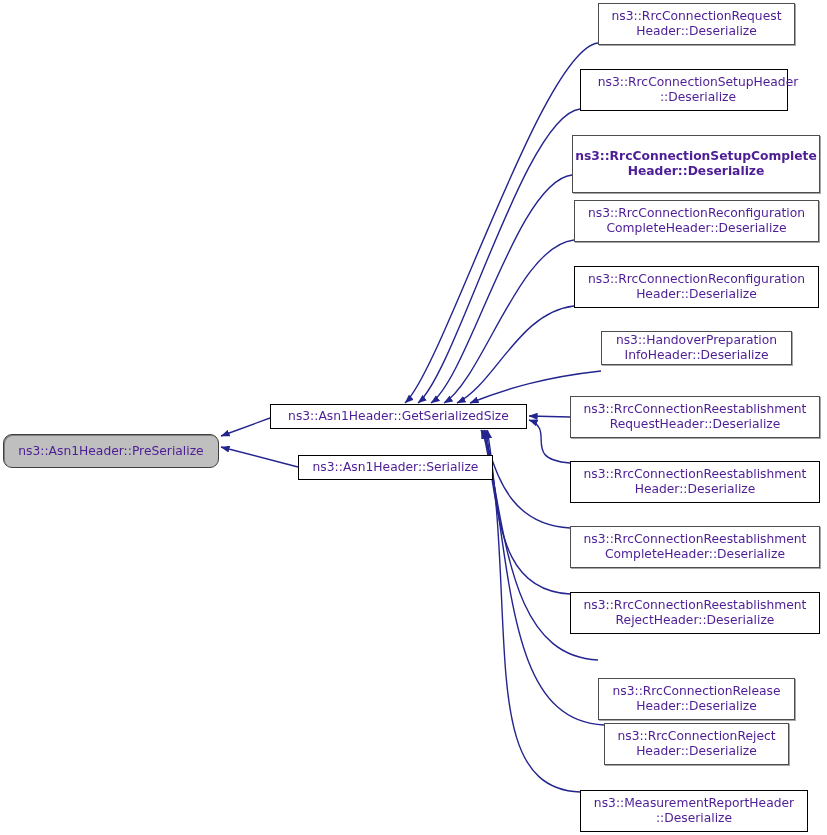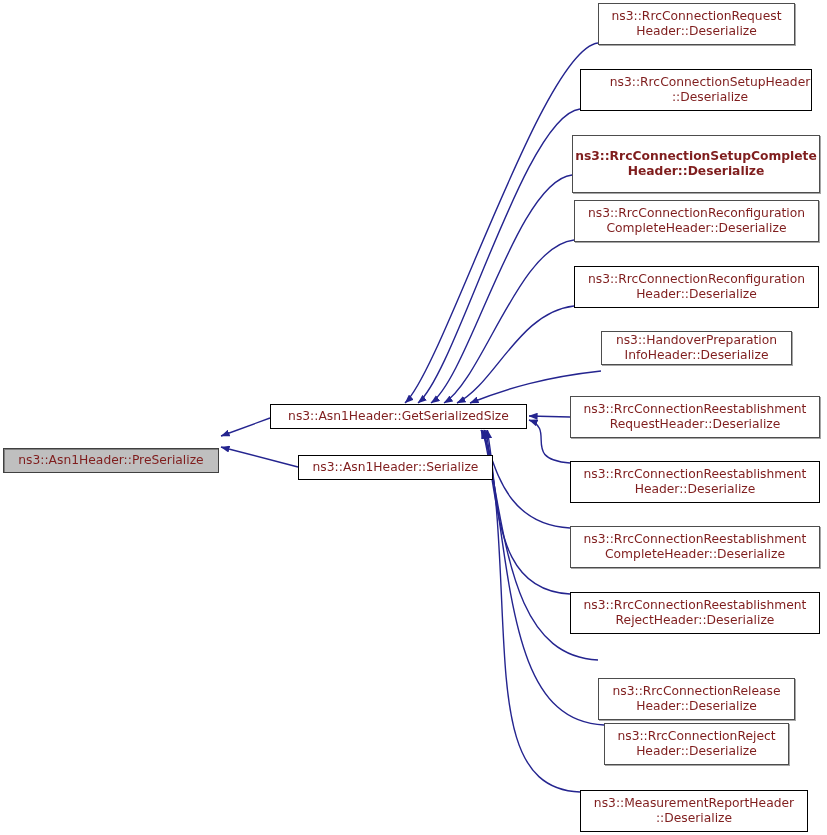--- a/index.html
+++ b/index.html
@@ -30,21 +30,21 @@
     position: absolute;
     box-sizing: border-box;
     background: #ffffff;
     border: 1px solid #000000;
     display: flex;
     align-items: center;
     justify-content: center;
     text-align: center;
     font-size: 12.3px;
     line-height: 14.6px;
-    color: #7f1d1d;
+    color: #4c1d95;
     letter-spacing: 0px;
     white-space: pre-line;
     z-index: 5;
   }
   .node.highlight {
     background: #bfbfbf;
     border: 1px solid #404040;
     box-shadow: 1px 1px 0 #808080 inset;
   }
   .node.thick {
@@ -79,36 +79,36 @@
         <path d="M 570 417 L 529 416" marker-end="url(#arrowhead)"></path>
         <path d="M 570 463 C 520 459, 557 430, 529 420" marker-end="url(#arrowhead)"></path>
         <path d="M 570 528 C 500 524, 495 458, 481 430" marker-end="url(#arrowhead)"></path>
         <path d="M 570 594 C 492 590, 500.6 500, 482.6 430" marker-end="url(#arrowhead)"></path>
         <path d="M 598 660 C 512 656, 506.2 542, 484.2 430" marker-end="url(#arrowhead)"></path>
         <path d="M 604 725 C 510 721, 511.8 583, 485.8 430" marker-end="url(#arrowhead)"></path>
         <path d="M 580 792 C 478 788, 517.4 626, 487.4 430" marker-end="url(#arrowhead)"></path>
       </g>
   </svg>
 
-  <div class="node highlight" id="node-preserialize" style="left: 3px; top: 448px; width: 216px; height: 25px;">
+  <div class="node highlight" id="node-preserialize" style="left: 3px; top: 434px; width: 216px; height: 34px; border-radius: 9px;">
     <span class="node-label">ns3::Asn1Header::PreSerialize</span>
   </div>
 
   <div class="node" id="node-getserializedsize" style="left: 270px; top: 404px; width: 257px; height: 25px; text-align: center;">
     <span class="node-label">ns3::Asn1Header::GetSerializedSize</span>
   </div>
 
   <div class="node" id="node-serialize" style="left: 298px; top: 455px; width: 195px; height: 25px;">
     <span class="node-label">ns3::Asn1Header::Serialize</span>
   </div>
 
   <div id="caller-nodes">
       <div class="node thick" style="left: 598px; top: 3px; width: 197px; height: 42px;"><span class="node-label">ns3::RrcConnectionRequest
 Header::Deserialize</span></div>
-      <div class="node" style="left: 580px; top: 69px; width: 232px; height: 42px; padding-left: 28px;"><span class="node-label">ns3::RrcConnectionSetupHeader
+      <div class="node" style="left: 580px; top: 69px; width: 208px; height: 42px; padding-left: 28px;"><span class="node-label">ns3::RrcConnectionSetupHeader
 ::Deserialize</span></div>
       <div class="node thick" style="left: 572px; top: 135px; width: 248px; height: 58px; font-weight: bold;"><span class="node-label">ns3::RrcConnectionSetupComplete
 Header::Deserialize</span></div>
       <div class="node thick" style="left: 574px; top: 200px; width: 245px; height: 42px;"><span class="node-label">ns3::RrcConnectionReconfiguration
 CompleteHeader::Deserialize</span></div>
       <div class="node" style="left: 574px; top: 266px; width: 245px; height: 42px;"><span class="node-label">ns3::RrcConnectionReconfiguration
 Header::Deserialize</span></div>
       <div class="node thick" style="left: 601px; top: 331px; width: 191px; height: 34px;"><span class="node-label">ns3::HandoverPreparation
 InfoHeader::Deserialize</span></div>
       <div class="node thick" style="left: 570px; top: 396px; width: 250px; height: 42px;"><span class="node-label">ns3::RrcConnectionReestablishment

